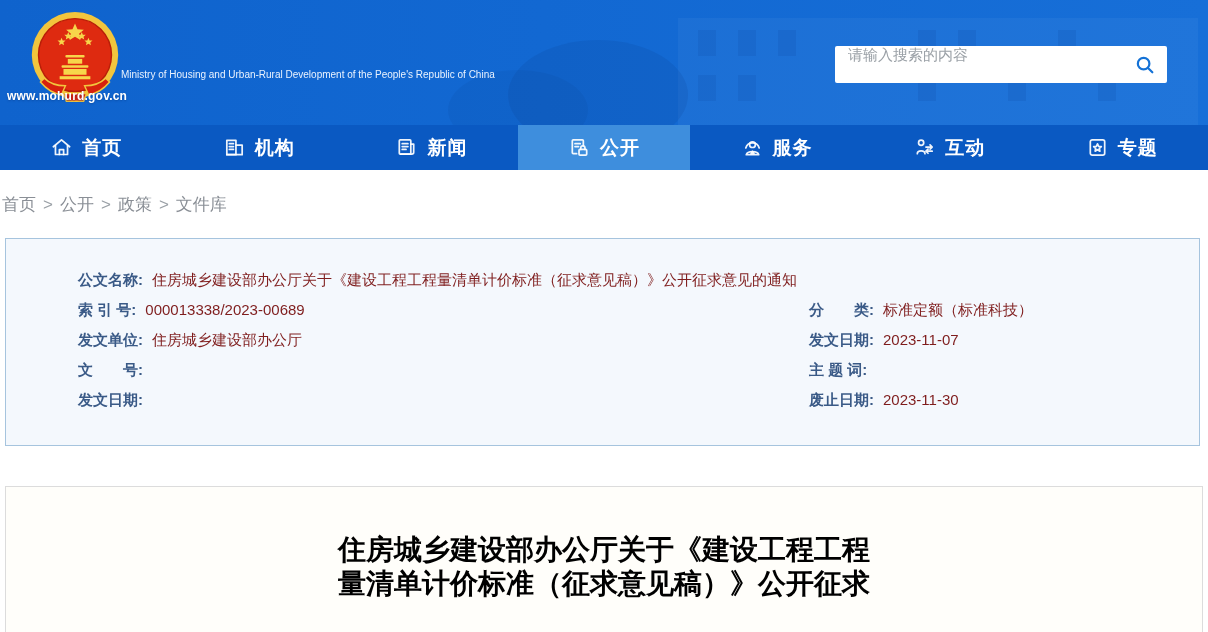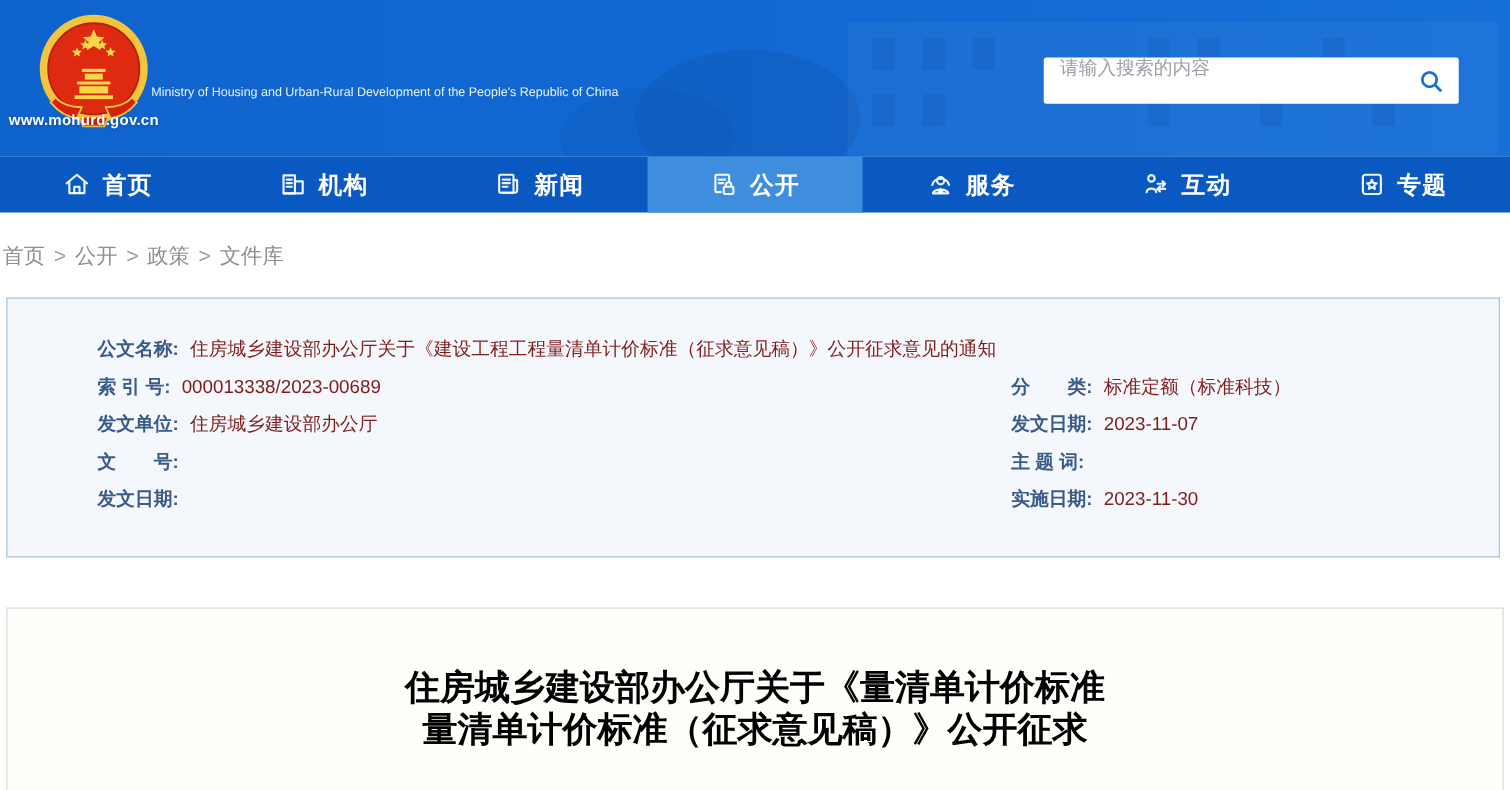--- a/index.html
+++ b/index.html
@@ -200,23 +200,23 @@
     <div class="meta-row">
       <span class="meta-label">分　　类:</span><span class="meta-value">标准定额（标准科技）</span>
     </div>
     <div class="meta-row">
       <span class="meta-label">发文日期:</span><span class="meta-value">2023-11-07</span>
     </div>
     <div class="meta-row">
       <span class="meta-label">主 题 词:</span><span class="meta-value"></span>
     </div>
     <div class="meta-row">
-      <span class="meta-label">实施日期:</span><span class="meta-value">2023-11-30</span>
+      <span class="meta-label">废止日期:</span><span class="meta-value">2023-11-30</span>
     </div>
   </div>
 </div>
 
 <div class="article-card">
   <div class="article-title">
-    <div>住房城乡建设部办公厅关于《量清单计价标准</div>
+    <div>住房城乡建设部办公厅关于《建设工程工程</div>
     <div>量清单计价标准（征求意见稿）》公开征求</div>
   </div>
 </div>
 
 </body></html>

